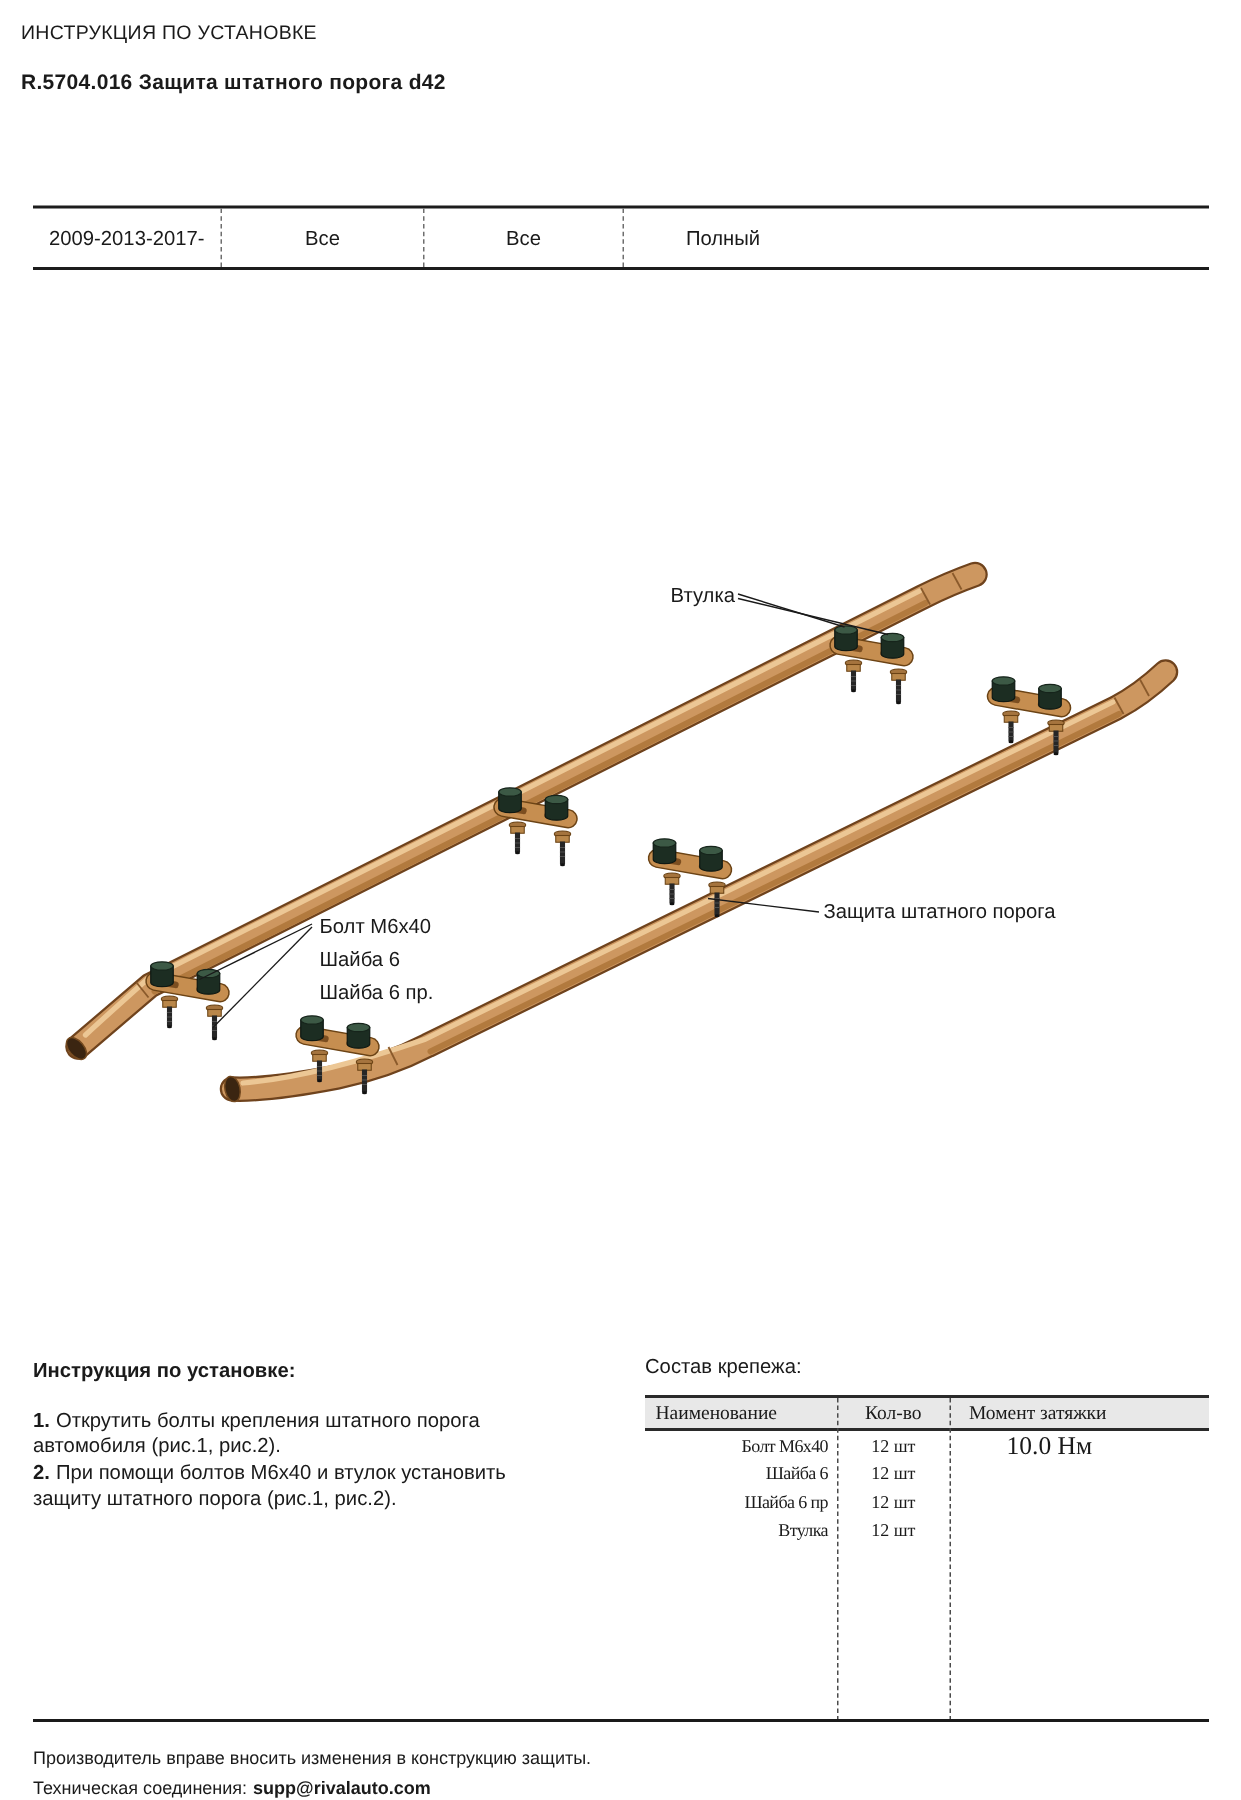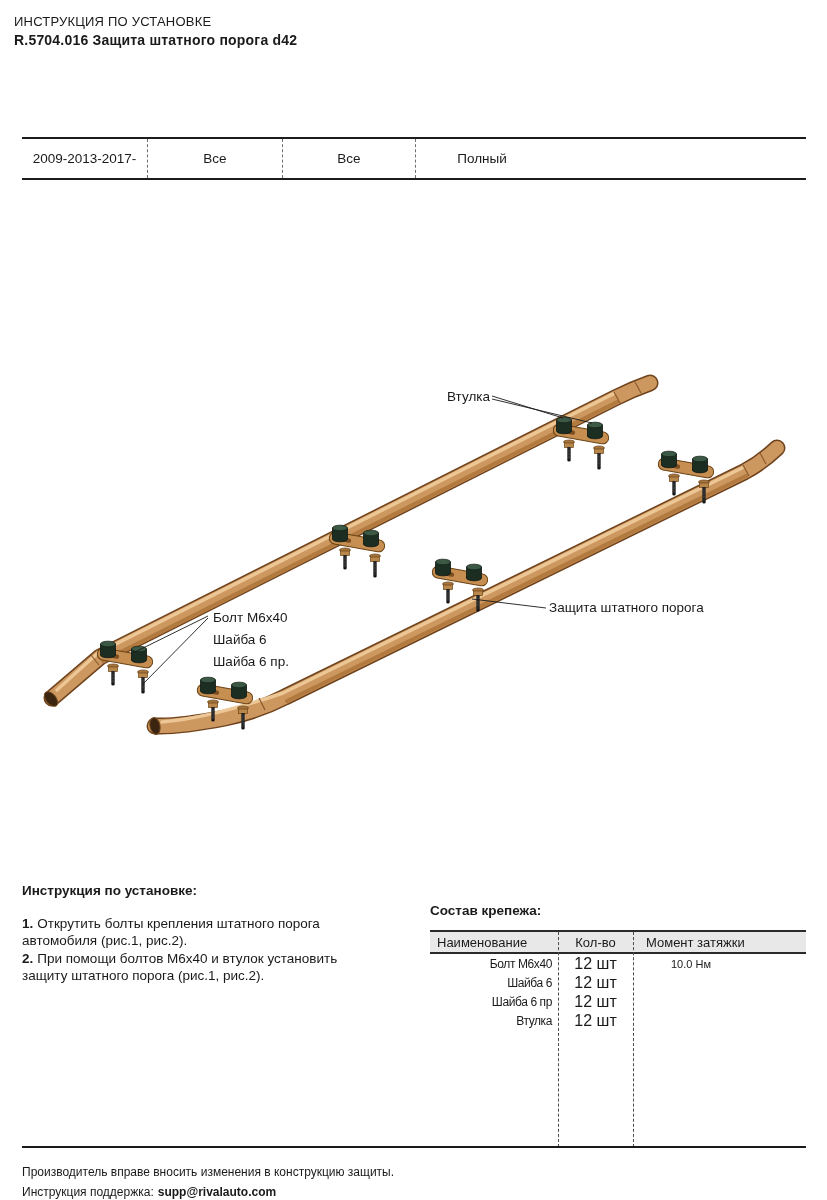--- a/index.html
+++ b/index.html
@@ -2,57 +2,57 @@
 <html><head>
 <meta charset="utf-8">
 <style>
   html,body{margin:0;padding:0;background:#ffffff;}
   .page{position:relative;width:827px;height:1200px;background:#fff;overflow:hidden;
         font-family:"Liberation Sans",sans-serif;color:#1a1a1a;}
 
   
   .doc-header{position:absolute;left:14px;top:14px;}
   .doc-header .l1{font-size:13px;letter-spacing:.2px;}
-  .doc-header .l2{font-size:14px;font-weight:bold;margin-top:3px;letter-spacing:.2px;}
+  .doc-header .l2{font-size:14px;font-weight:bold;margin-top:17px;letter-spacing:.2px;}
 
   
   .vtable{position:absolute;left:22px;top:137px;width:784px;
           border-top:2px solid #1c1c1c;border-bottom:2px solid #1c1c1c;}
   .vrow{display:grid;grid-template-columns:126px 135px 133px 132px 131px 127px;}
   .vrow.head{border-bottom:2px solid #1c1c1c;}
   .vcell{display:flex;align-items:center;justify-content:center;text-align:center;
          border-right:1px dashed #6e6e6e;}
   .vcell:last-child{border-right:none;}
   .vrow.head .vcell{height:41px;font-size:12.5px;white-space:pre-line;line-height:14px;}
   .vrow.data .vcell{height:39px;font-size:13.5px;}
 
   
   .illu{position:absolute;left:0;top:370px;}
   .illu text{font-size:13.5px;fill:#1a1a1a;}
 
   
-  .instructions{position:absolute;left:22px;top:882px;width:348px;font-size:13.5px;line-height:17.5px;}
+  .instructions{position:absolute;left:22px;top:905px;width:348px;font-size:13.5px;line-height:17.5px;}
   .instructions .title{font-weight:bold;margin-bottom:15px;}
   .step .num{font-weight:bold;margin-right:4px;}
 
   
   .fasteners{position:absolute;left:430px;top:903px;width:376px;}
-  .fasteners .title{font-weight:bold;font-size:13.5px;}
+  .fasteners .title{font-weight:normal;font-size:13.5px;}
   .ftable{position:relative;margin-top:12px;border-top:2px solid #2a2a2a;}
-  .frow{display:grid;grid-template-columns:128px 75px 173px;}
+  .frow{display:grid;grid-template-columns:128px 75px 173px;font-family:Liberation Serif, serif;}
   .frow.head{background:#e8e8e8;border-bottom:2px solid #2a2a2a;height:20px;}
   .frow.head .fcell{font-size:13px;display:flex;align-items:center;}
   .fh-name{padding-left:7px;}
   .fh-qty{justify-content:center;}
   .fh-torque{padding-left:13px;}
   .frow.data{height:19px;}
   .frow.data .fcell{display:flex;align-items:center;}
   .fc-name{justify-content:flex-end;padding-right:6px;font-size:12px;letter-spacing:-.4px;}
-  .fc-qty{justify-content:center;font-size:16px;}
-  .fc-torque{padding-left:38px;font-size:11px;}
+  .fc-qty{justify-content:center;font-size:12px;}
+  .fc-torque{padding-left:38px;font-size:17px;}
   .fdash{position:absolute;top:0;height:215px;border-left:1px dashed #4a4a4a;width:0;}
   .fdash.d1{left:128px;} .fdash.d2{left:203px;}
 
   
   .footer{position:absolute;left:22px;top:1146px;width:784px;border-top:2px solid #1a1a1a;
           padding-top:15px;font-size:12px;line-height:19.5px;}
   .footer .email{font-weight:bold;margin-left:4px;}
 </style>
 </head>
 <body>
@@ -189,16 +189,16 @@
         <div class="fcell fc-qty">12 шт</div>
         <div class="fcell fc-torque"></div>
       </div>
       <div class="fdash d1"></div>
       <div class="fdash d2"></div>
     </div>
   </div>
 
   <div class="footer">
     <div>Производитель вправе вносить изменения в конструкцию защиты.</div>
-    <div><span>Инструкция поддержка:</span><span class="email">supp@rivalauto.com</span></div>
+    <div><span>Техническая соединения:</span><span class="email">supp@rivalauto.com</span></div>
   </div>
 
 </div>
 
 </body></html>

